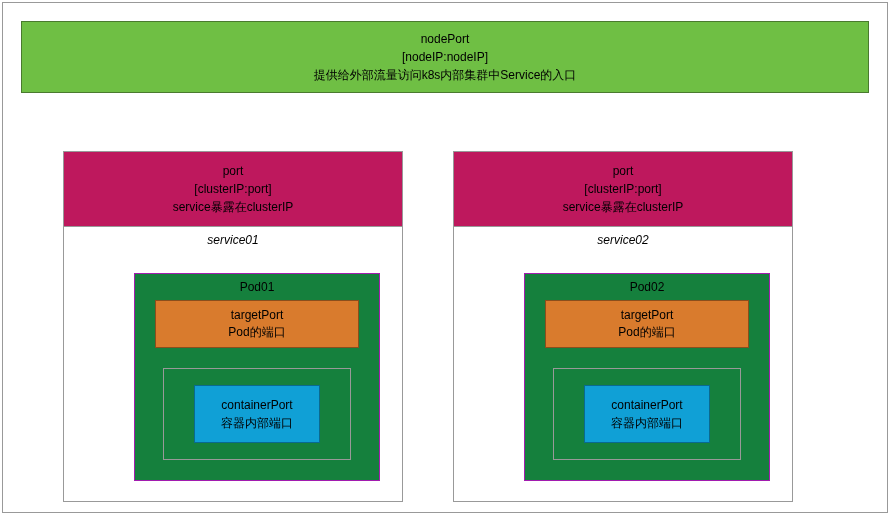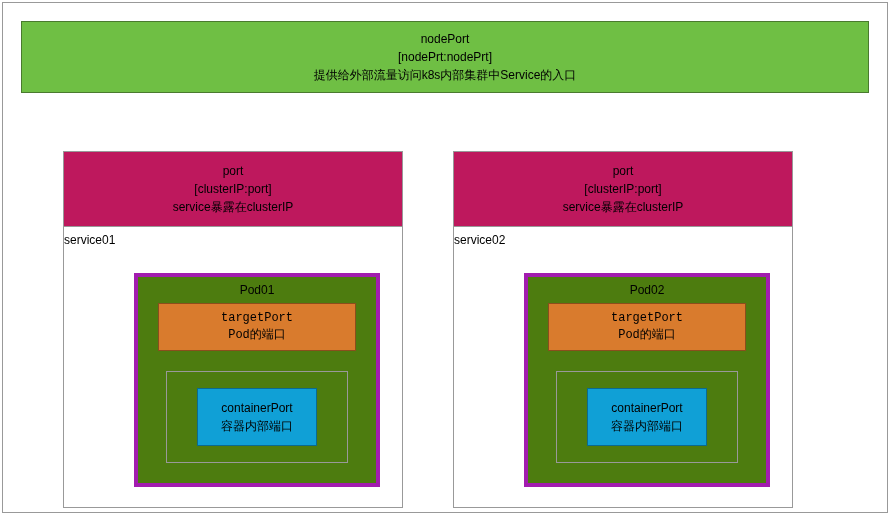--- a/index.html
+++ b/index.html
@@ -38,43 +38,44 @@
     }
     .port-header {
       background: #be185d;
       border-bottom: 1px solid #999;
       text-align: center;
       padding: 10px 0;
       line-height: 1.5;
       color: #000;
     }
     .service-label {
+      text-align: center;
       padding: 6px 0;
+      font-style: italic;
     }
     .pod-area {
       padding: 20px 22px 20px 22px;
     }
     .pod-box {
-      border: 4px solid #a21caf;
-      background: #4d7c0f;
+      border: 1px solid #a21caf;
+      background: #15803d;
       margin-left: 48px;
     }
     .pod-label {
       text-align: center;
       padding: 6px 0;
     }
     .targetport-box {
       background: #d97b2d;
       border: 1px solid #8a4e1c;
       margin: 0 20px;
       text-align: center;
       padding: 6px 0;
       line-height: 1.4;
       color: #000;
-      font-family: Liberation Mono, monospace;
     }
     .container-area {
       margin: 20px 28px 20px 28px;
       border: 1px solid #999;
       padding: 16px 30px;
       display: flex;
       justify-content: center;
     }
     .containerport-box {
       background: #10a0d6;
@@ -86,21 +87,21 @@
       width: 144px;
     }
   </style>
 </head>
 <body>
 
 <div class="outer-wrap">
 
   <div class="nodeport-banner">
     <div>nodePort</div>
-    <div>[nodePrt:nodePrt]</div>
+    <div>[nodeIP:nodeIP]</div>
     <div>提供给外部流量访问k8s内部集群中Service的入口</div>
   </div>
 
   <div class="cluster-row">
 
     <div class="service-box">
       <div class="port-header">
         <div>port</div>
         <div>[clusterIP:port]</div>
         <div>service暴露在clusterIP</div>

